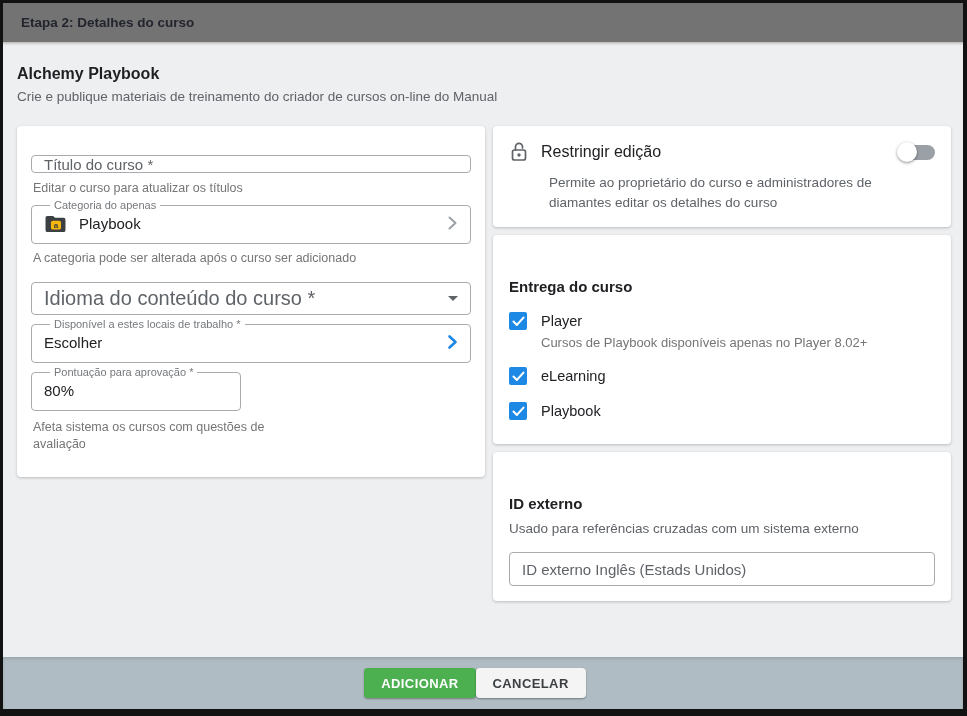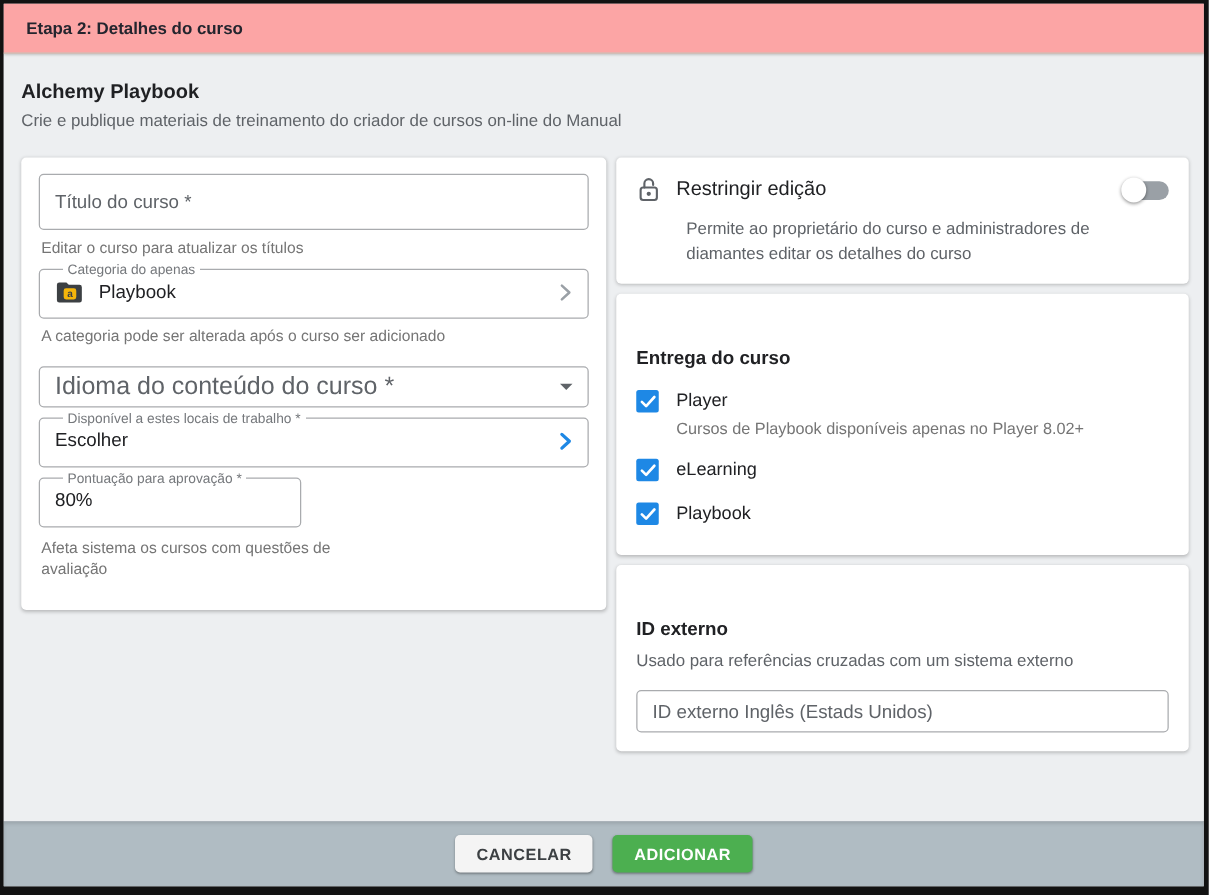--- a/index.html
+++ b/index.html
@@ -12,21 +12,21 @@
     width: 967px; height: 716px;
     border: 3px solid #121212;
     border-right-width: 4px;
     border-bottom-width: 7px;
     display: flex; flex-direction: column;
     background: #edeff1;
   }
   
   .step-header {
     height: 40px; flex: 0 0 40px;
-    background: #fca5a5;
+    background: #737373;
     border-bottom: 1px solid #c7c3ba;
     box-shadow: 0 1px 2px rgba(0,0,0,.18);
     display: flex; align-items: center;
     padding: 0 18px;
     z-index: 5;
   }
   .step-header span {
     font-size: 13.5px; font-weight: bold; color: #23252e;
   }
   
@@ -45,25 +45,26 @@
     box-shadow: 0 1px 3px rgba(0,0,0,.22);
   }
   .left-card {
     width: 468px; flex: 0 0 468px;
     padding: 13px 14px 24px 14px;
   }
   .right-col { flex: 1 1 auto; margin-left: 8px; }
 
   
   .text-input {
-    width: 100%; height: 45px;
+    width: 100%; height: 18px;
     border: 1px solid #a9abae; border-radius: 4px;
     padding: 0 12px; font-size: 15px; color: #202124;
     background: #fff; outline: none;
     font-family: "Liberation Sans", sans-serif;
+    margin-top: 16px;
   }
   .text-input::placeholder { color: #5f6368; opacity: 1; }
   .helper {
     font-size: 12.5px; color: #757575; margin: 6px 0 0 2px; line-height: 1.35;
   }
   fieldset.outlined {
     border: 1px solid #a9abae; border-radius: 4px;
     padding: 0 12px 8px 12px; margin-top: 3px;
   }
   fieldset.outlined legend {
@@ -272,17 +273,17 @@
           <div class="card-title">ID externo</div>
           <div class="extid-desc">Usado para referências cruzadas com um sistema externo</div>
           <input class="text-input" type="text" placeholder="ID externo Inglês (Estads Unidos)" style="">
         </div>
 
       </div>
     </div>
   </div>
 
   <div class="footer">
+    <button class="btn btn-add">ADICIONAR</button>
     <button class="btn btn-cancel">CANCELAR</button>
-    <button class="btn btn-add">ADICIONAR</button>
   </div>
 
 </div>
 
 </body></html>

